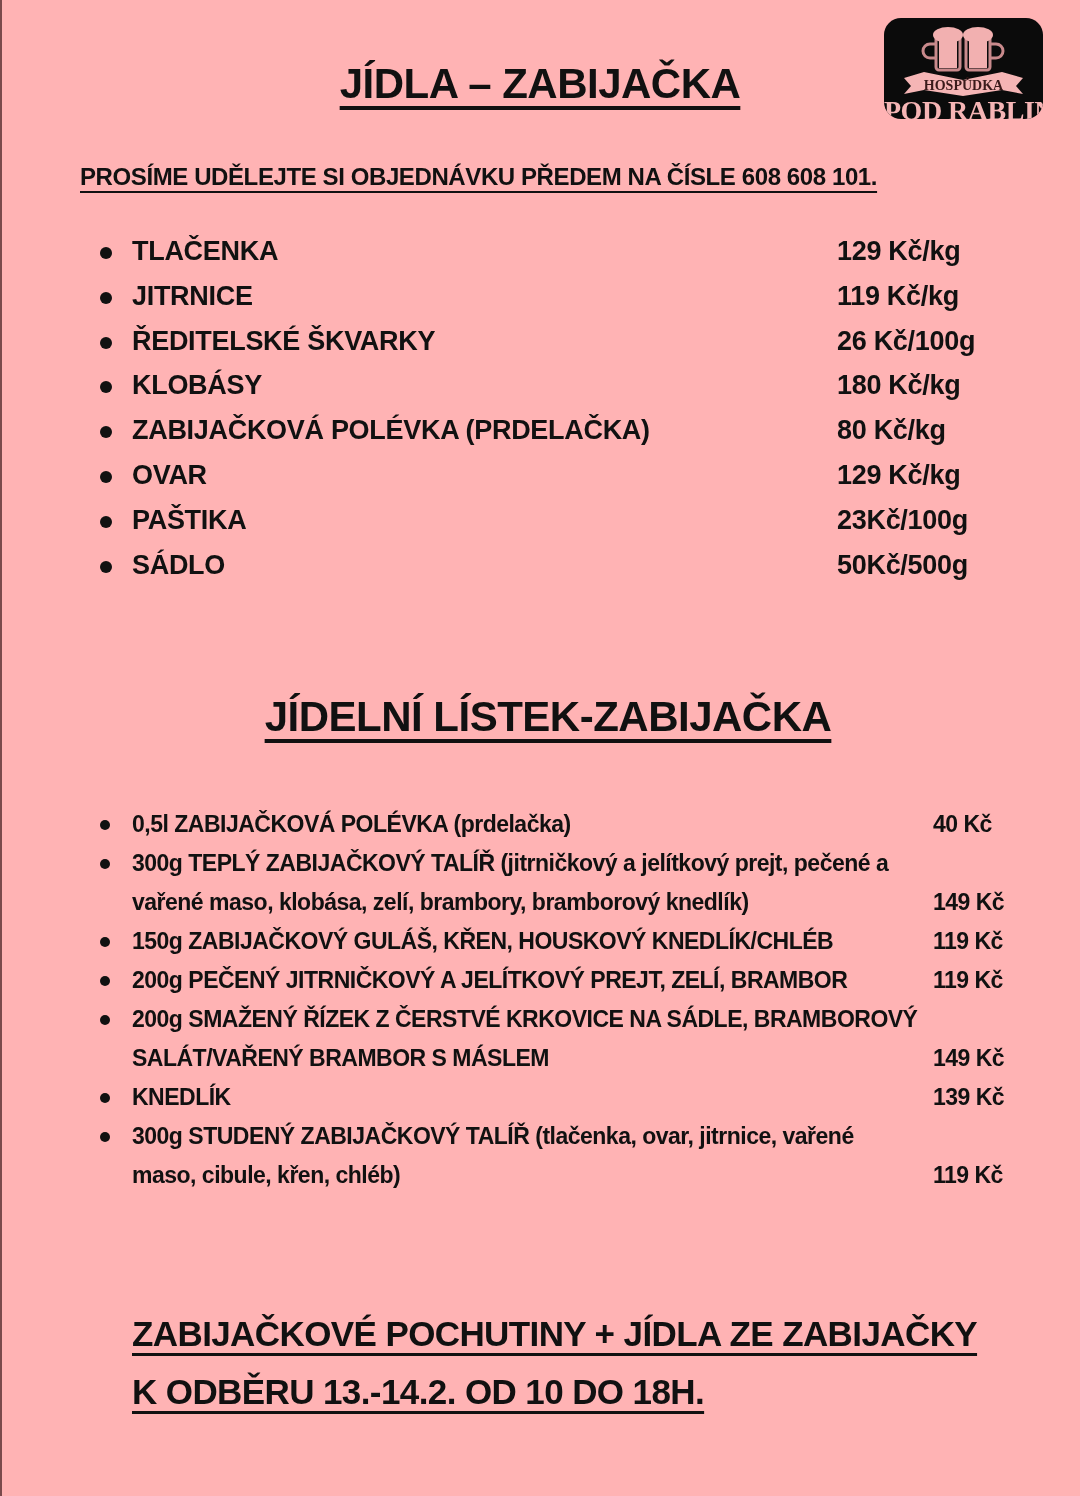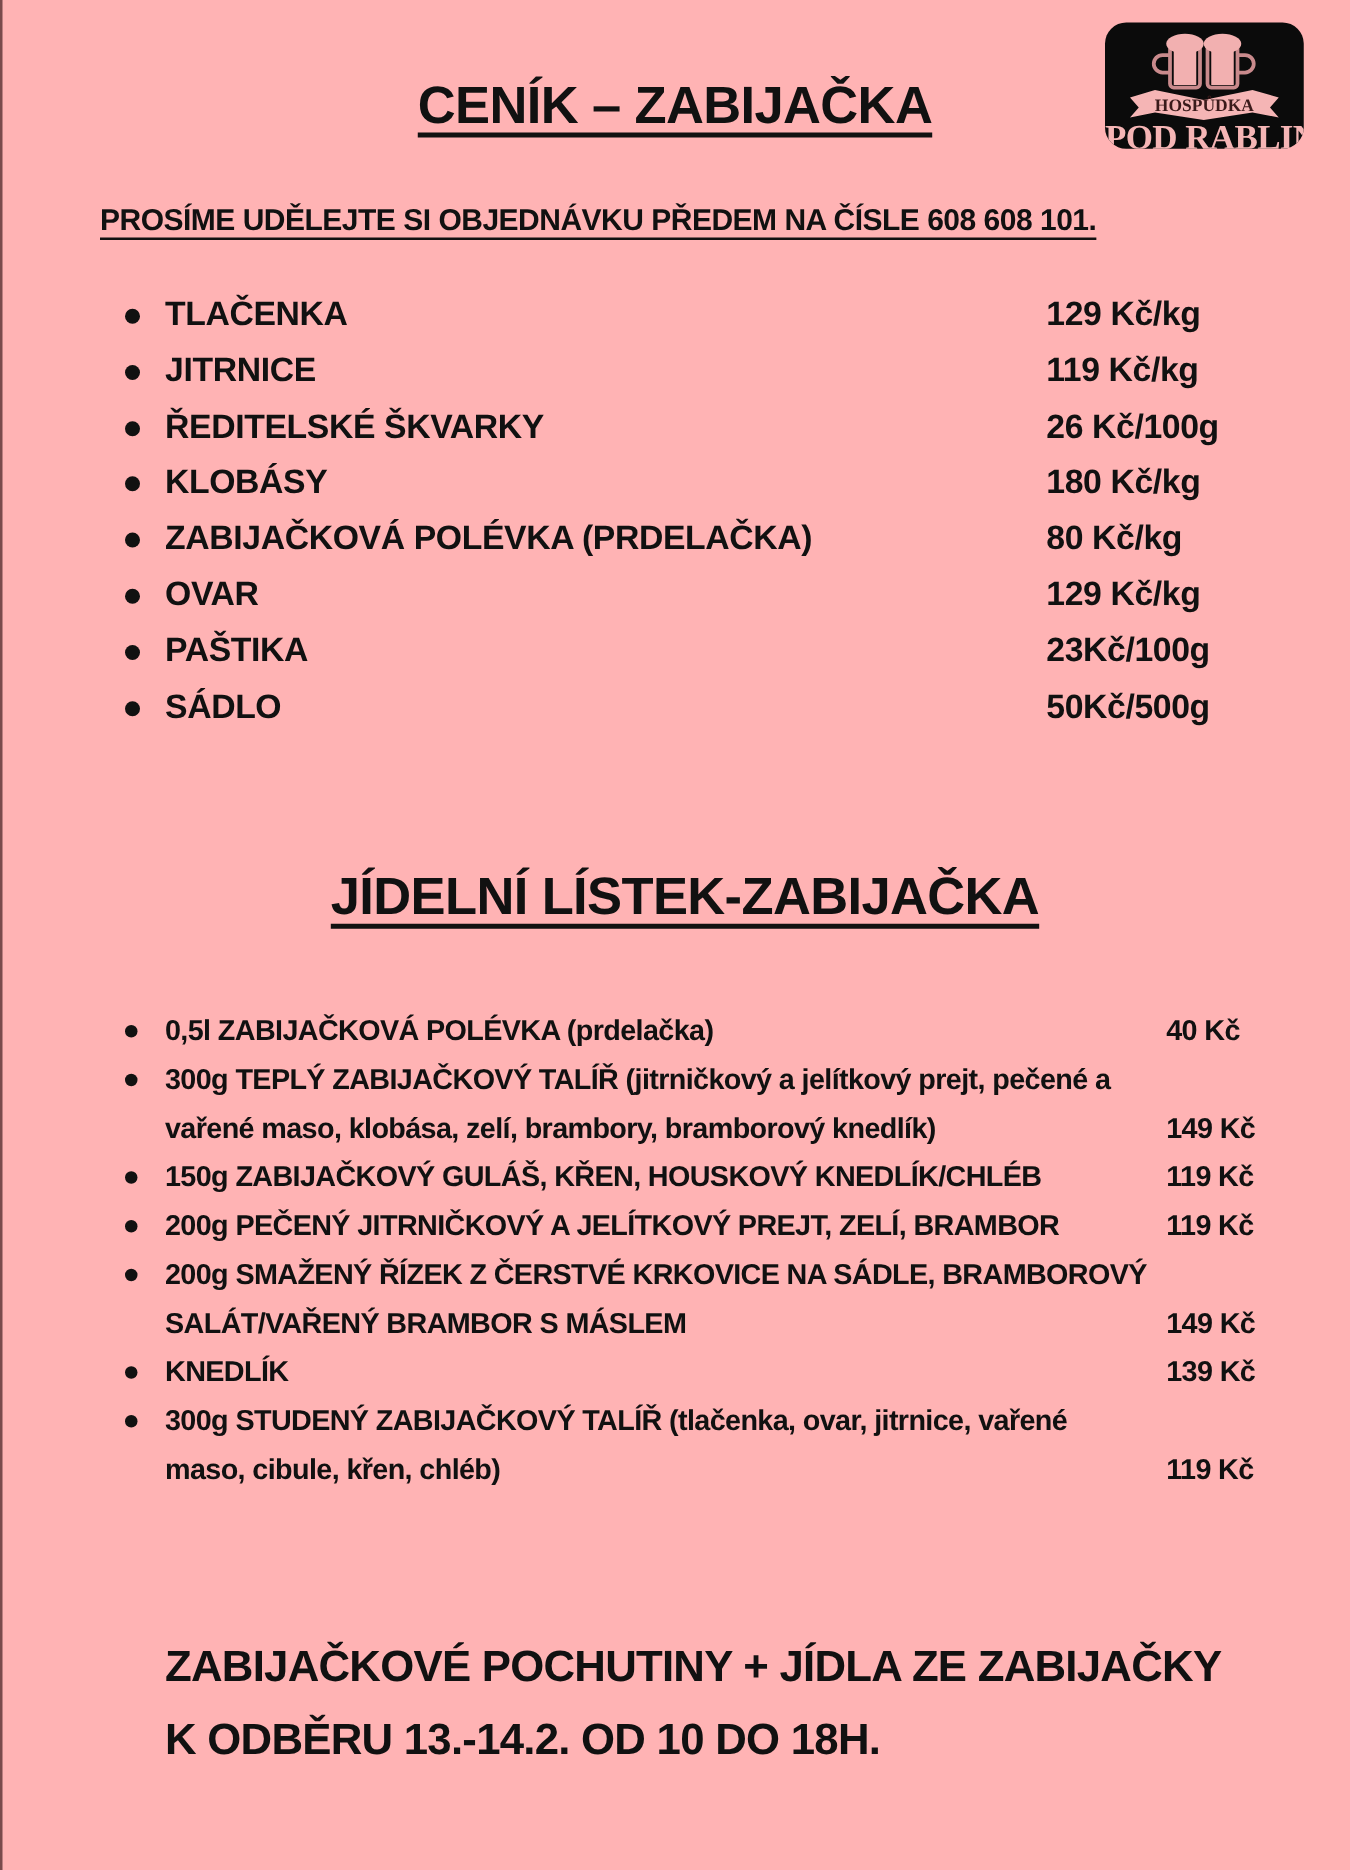--- a/index.html
+++ b/index.html
@@ -49,21 +49,21 @@
   .menu { position: absolute; left: 100px; top: 805px; width: 900px; }
   .mi { position: relative; font-size: 23px; font-weight: bold; line-height: 39px; letter-spacing: -0.5px; }
   .mi .bullet { position: absolute; left: 0; top: 15px; width: 10px; height: 10px; border-radius: 50%; background: #111; }
   .mi .line { padding-left: 32px; white-space: nowrap; position: relative; }
   .mi .mprice { position: absolute; left: 801px; white-space: nowrap; margin-left: 32px; }
   .footer {
     position: absolute; left: 132px; top: 1305px; width: 880px;
     font-size: 35px; font-weight: bold; line-height: 58px; letter-spacing: -0.6px;
   }
   .footer div { white-space: nowrap; }
-  .footer span { text-decoration-thickness: 3px; text-underline-offset: 7px; }
+  .footer span { text-decoration: underline; text-decoration-thickness: 3px; text-underline-offset: 7px; }
 </style>
 </head>
 <body>
 
 <div class="edge"></div>
 
 <div class="logo">
   <svg width="159" height="101" viewBox="0 0 159 101">
     <g fill="none" stroke="#c98a8c" stroke-width="3">
       <rect x="52" y="18" width="24" height="34" rx="3"></rect>
@@ -76,21 +76,21 @@
       <ellipse cx="94" cy="17" rx="15" ry="8"></ellipse>
       <rect x="55" y="22" width="18" height="28"></rect>
       <rect x="85" y="22" width="18" height="28"></rect>
     </g>
     <path d="M20 60 L40 54 L79 62 L118 54 L139 60 L132 68 L139 76 L118 72 L79 78 L40 72 L20 76 L27 68 Z" fill="#f5b5b5"></path>
   </svg>
   <div class="brand-top">HOSPŮDKA</div>
   <div class="brand-bottom">POD RABLINŮ</div>
 </div>
 
-<div class="title1"><span>CENÍK – ZABIJAČKA</span></div>
+<div class="title1"><span>JÍDLA – ZABIJAČKA</span></div>
 <div class="notice">PROSÍME UDĚLEJTE SI OBJEDNÁVKU PŘEDEM NA ČÍSLE 608 608 101.</div>
 
 <div class="pricelist">
   <div class="pl-row">
       <span class="bullet"></span>
       <span class="name">TLAČENKA</span>
       <span class="price">129 Kč/kg</span>
     </div>
   <div class="pl-row">
       <span class="bullet"></span>

